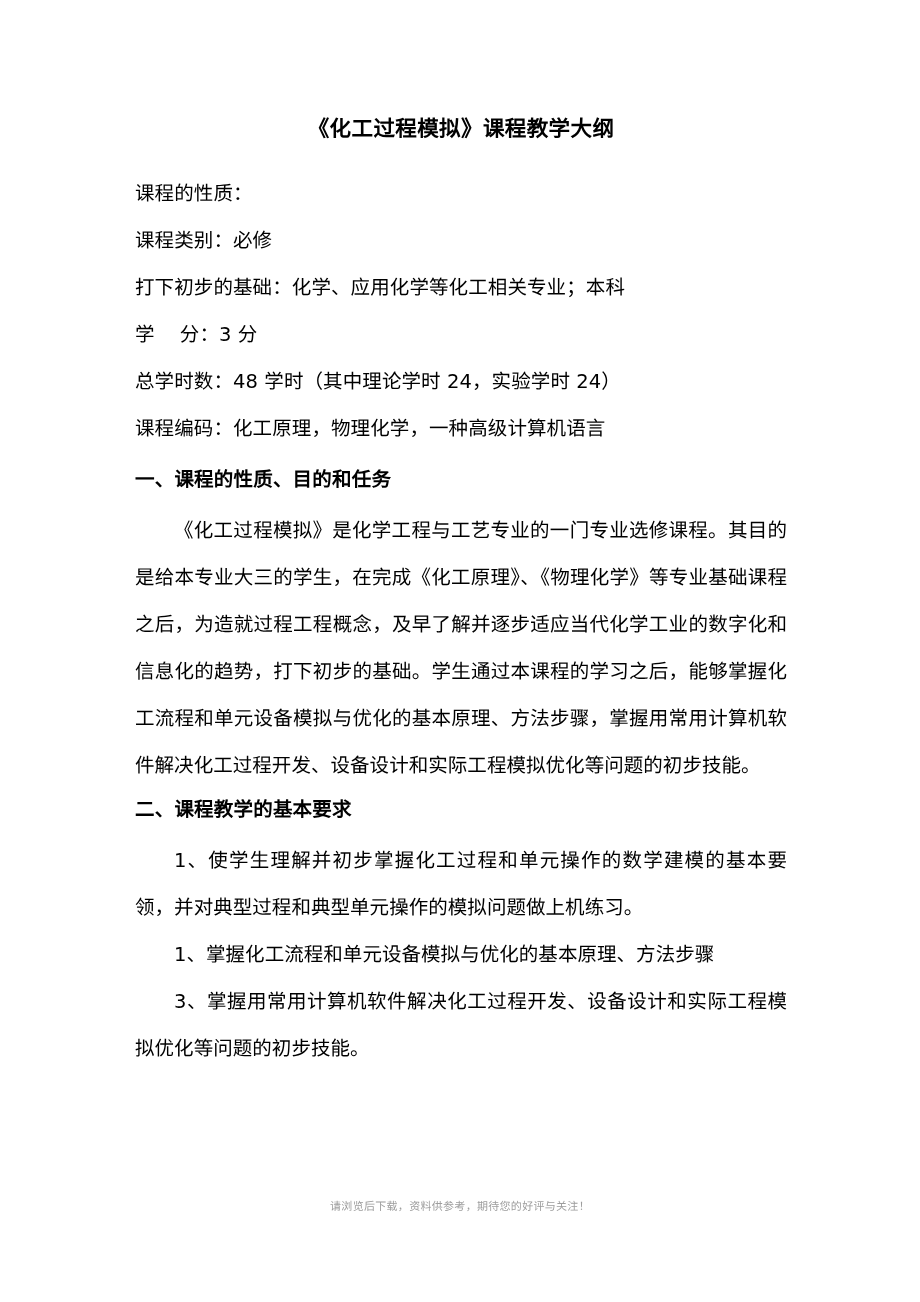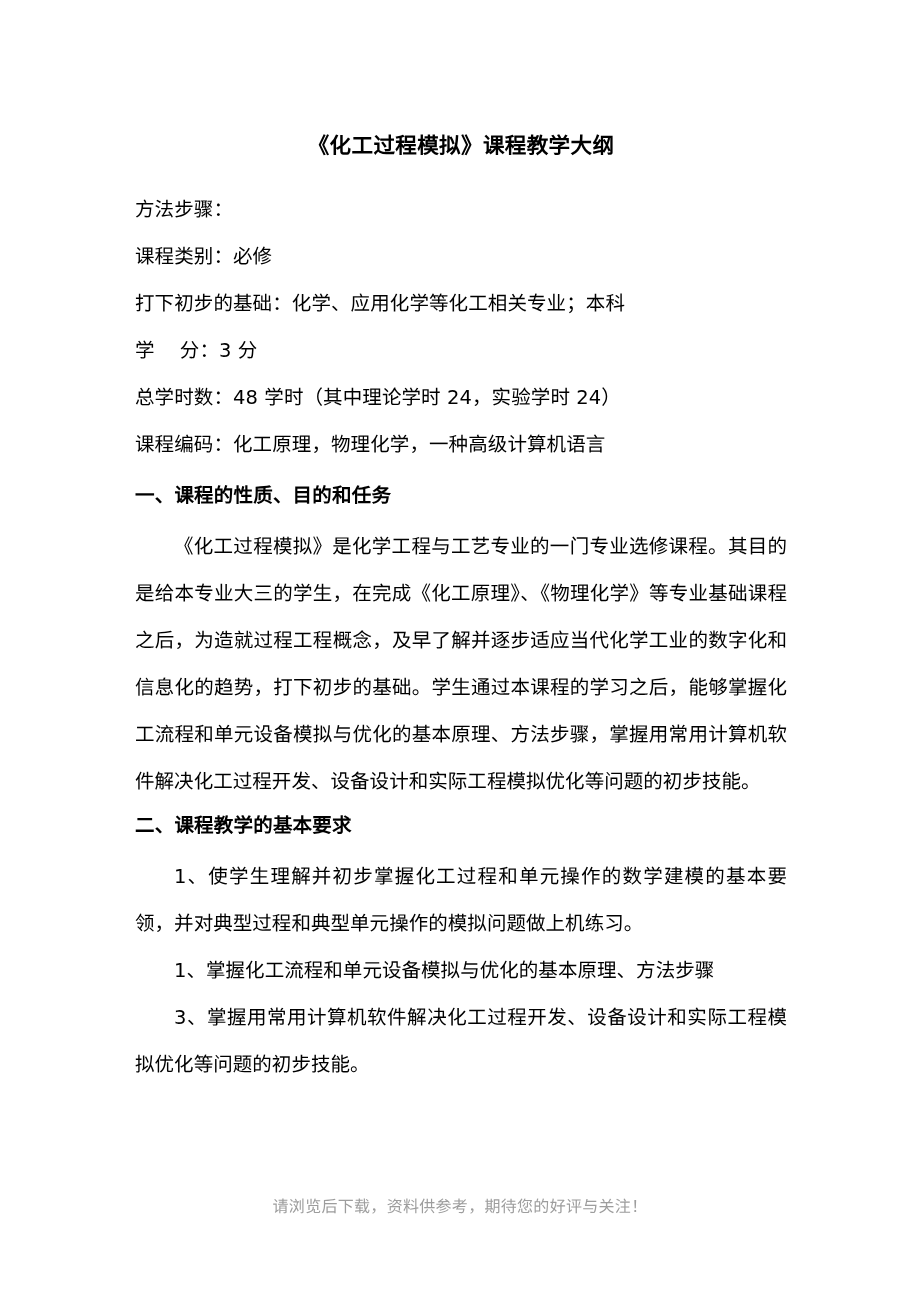--- a/index.html
+++ b/index.html
@@ -25,23 +25,24 @@
     left: 135px;
     top: 0;
     width: 652px;
   }
   .doc-title {
     text-align: center;
     font-size: 21.5px;
     font-weight: bold;
     line-height: 1;
     letter-spacing: 0.4px;
-    margin: 16px;
+    margin: 0;
     padding-top: 119px;
     white-space: nowrap;
+    font-family: Liberation Serif, serif;
   }
   .meta-block {
     margin-top: 29px;
   }
   .meta-line {
     font-size: 19.5px;
     line-height: 47px;
     white-space: pre;
     letter-spacing: 0.1px;
   }
@@ -84,38 +85,38 @@
   .list-item.no-justify {
     text-align: left;
   }
   .footer-note {
     position: absolute;
     left: 0;
     right: 0;
     top: 1196px;
     text-align: center;
     font-family: "DejaVu Serif", "Liberation Serif", serif;
-    font-size: 16px;
+    font-size: 11px;
     line-height: 22px;
     color: #9d9d9d;
     letter-spacing: 0.3px;
     white-space: nowrap;
   }
 </style>
 </head>
 <body>
 
 <div class="page">
 
   <div class="content">
 
     <h1 class="doc-title">《化工过程模拟》课程教学大纲</h1>
 
     <div class="meta-block">
-      <div class="meta-line">方法步骤：</div>
+      <div class="meta-line">课程的性质：</div>
       <div class="meta-line">课程类别：必修</div>
       <div class="meta-line">打下初步的基础：化学、应用化学等化工相关专业；本科</div>
       <div class="meta-line">学    分：3 分</div>
       <div class="meta-line">总学时数：48 学时（其中理论学时 24，实验学时 24）</div>
       <div class="meta-line">课程编码：化工原理，物理化学，一种高级计算机语言</div>
     </div>
 
     <h2 class="section-heading heading-one">一、课程的性质、目的和任务</h2>
 
     <p class="body-para">《化工过程模拟》是化学工程与工艺专业的一门专业选修课程。其目的是给本专业大三的学生，在完成《化工原理》、《物理化学》等专业基础课程之后，为造就过程工程概念，及早了解并逐步适应当代化学工业的数字化和信息化的趋势，打下初步的基础。学生通过本课程的学习之后，能够掌握化工流程和单元设备模拟与优化的基本原理、方法步骤，掌握用常用计算机软件解决化工过程开发、设备设计和实际工程模拟优化等问题的初步技能。</p>

